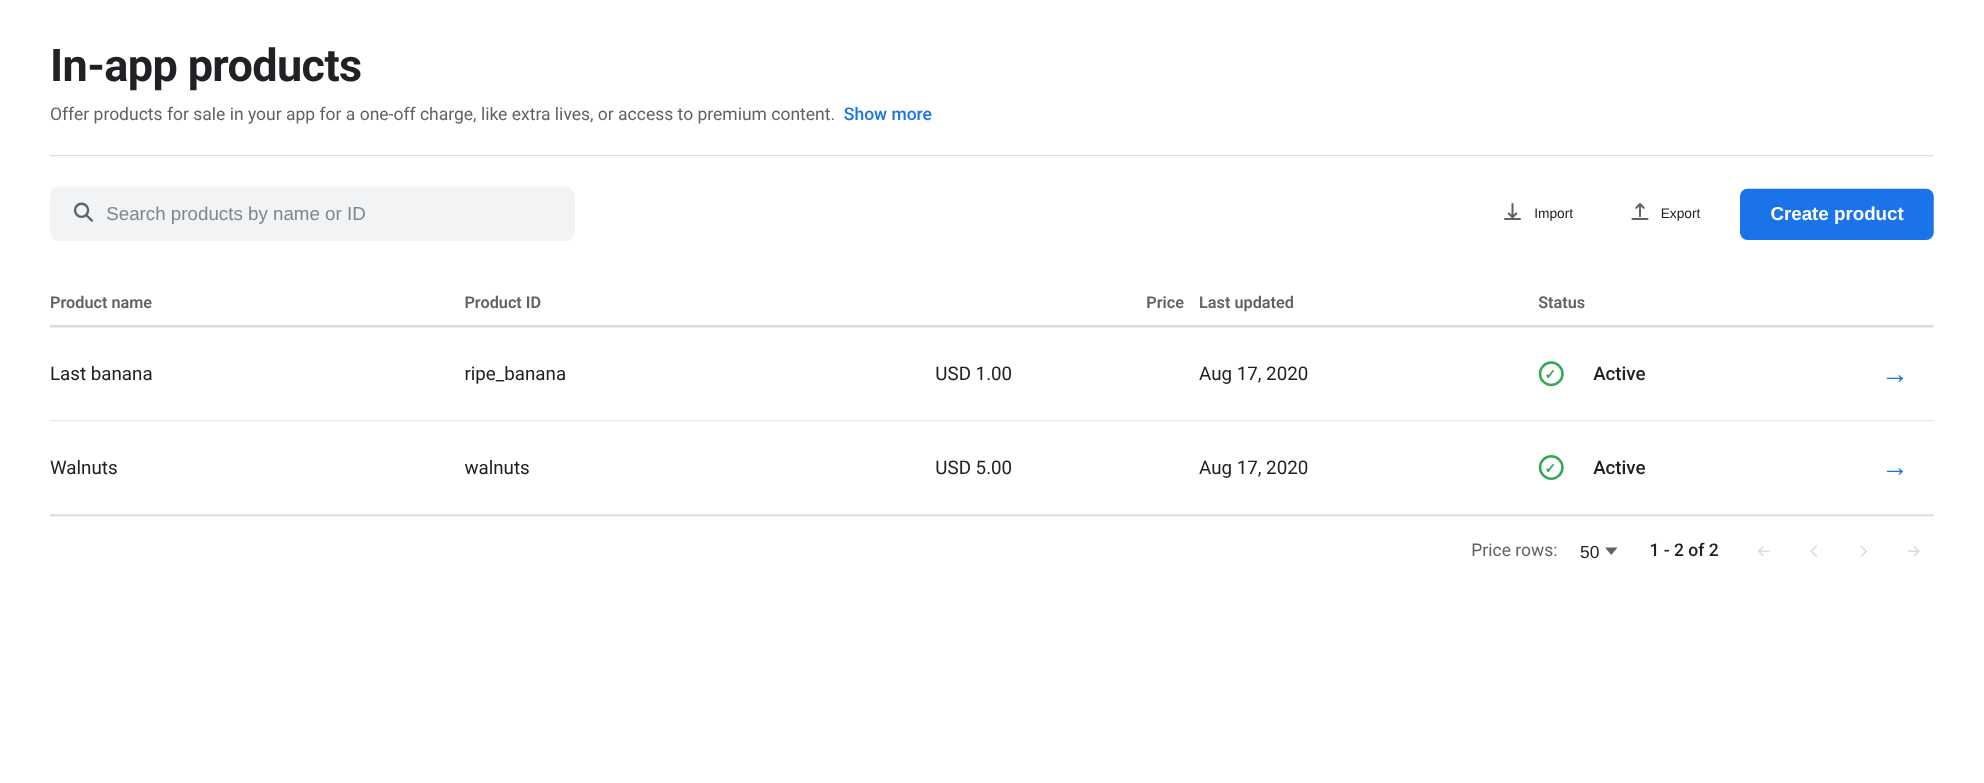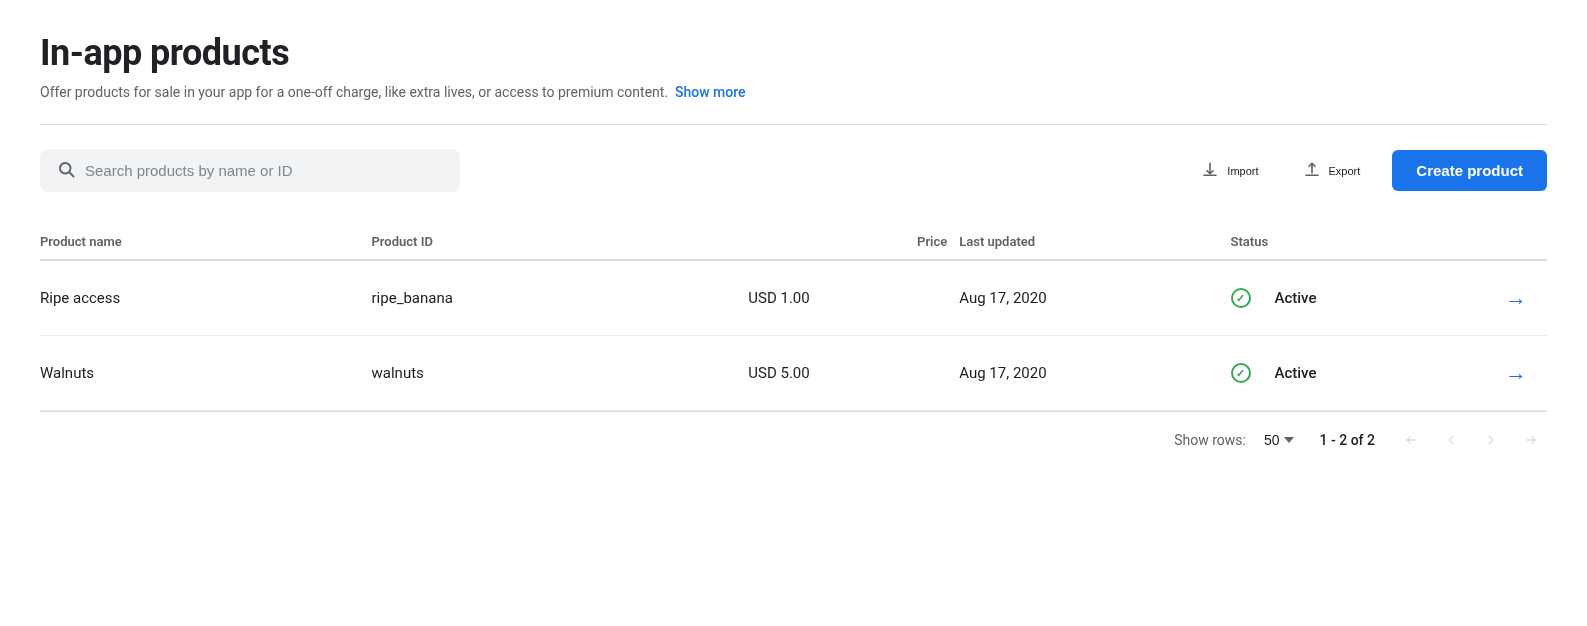--- a/index.html
+++ b/index.html
@@ -266,21 +266,21 @@
       <th class="col-id">Product ID</th>
       <th class="col-price">Price</th>
       <th class="col-updated">Last updated</th>
       <th class="col-status">Status</th>
       <th class="col-arrow"></th>
     </tr>
   </thead>
   <tbody id="table-body">
 
     <tr>
-      <td class="col-name">Ripe access</td>
+      <td class="col-name">Last banana</td>
       <td class="col-id">ripe_banana</td>
       <td class="col-price">USD 1.00</td>
       <td class="col-updated">Aug 17, 2020</td>
       <td class="col-status">
         <span class="status-badge">
           <span class="status-check"></span>
           <span>Active</span>
         </span>
       </td>
       <td class="col-arrow">
@@ -300,21 +300,21 @@
         </span>
       </td>
       <td class="col-arrow">
         <button class="arrow-btn">→</button>
       </td>
     </tr>
   </tbody>
 </table>
 
 <div class="pagination-bar">
-  <span class="show-rows-label">Show rows:</span>
+  <span class="show-rows-label">Price rows:</span>
   <button class="rows-select">
     <span>50</span>
     <span class="chevron-down"></span>
   </button>
   <span class="page-info">1 - 2 of 2</span>
   <button class="pag-btn disabled" title="First page">
     <svg width="16" height="16" viewBox="0 0 24 24" fill="none" stroke="currentColor" stroke-width="2" stroke-linecap="round" stroke-linejoin="round">
       <polyline points="11 17 6 12 11 7"></polyline>
         <line x1="6" y1="12" x2="18" y2="12"></line>
     </svg>

